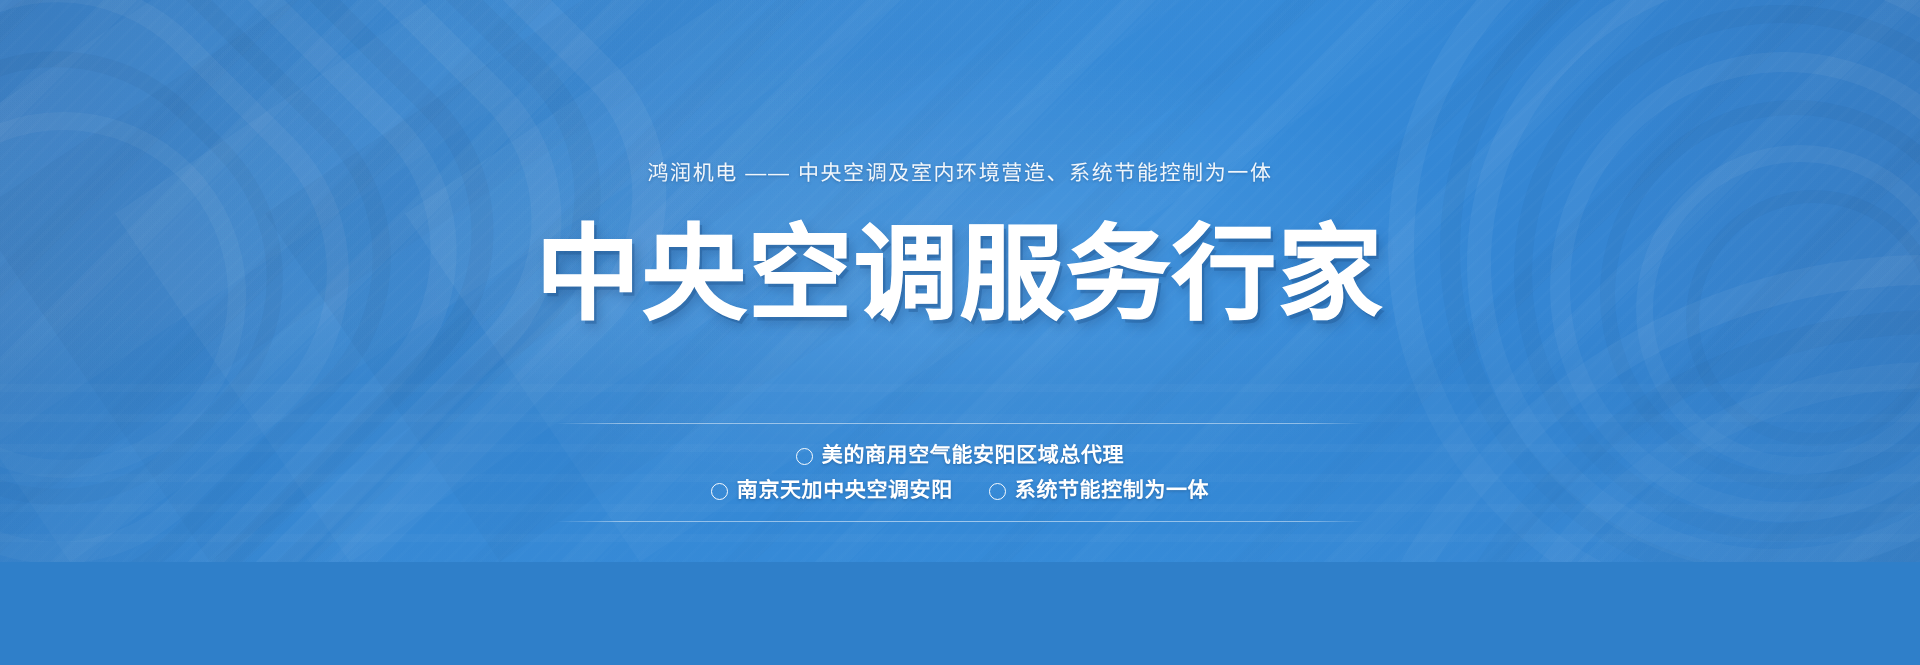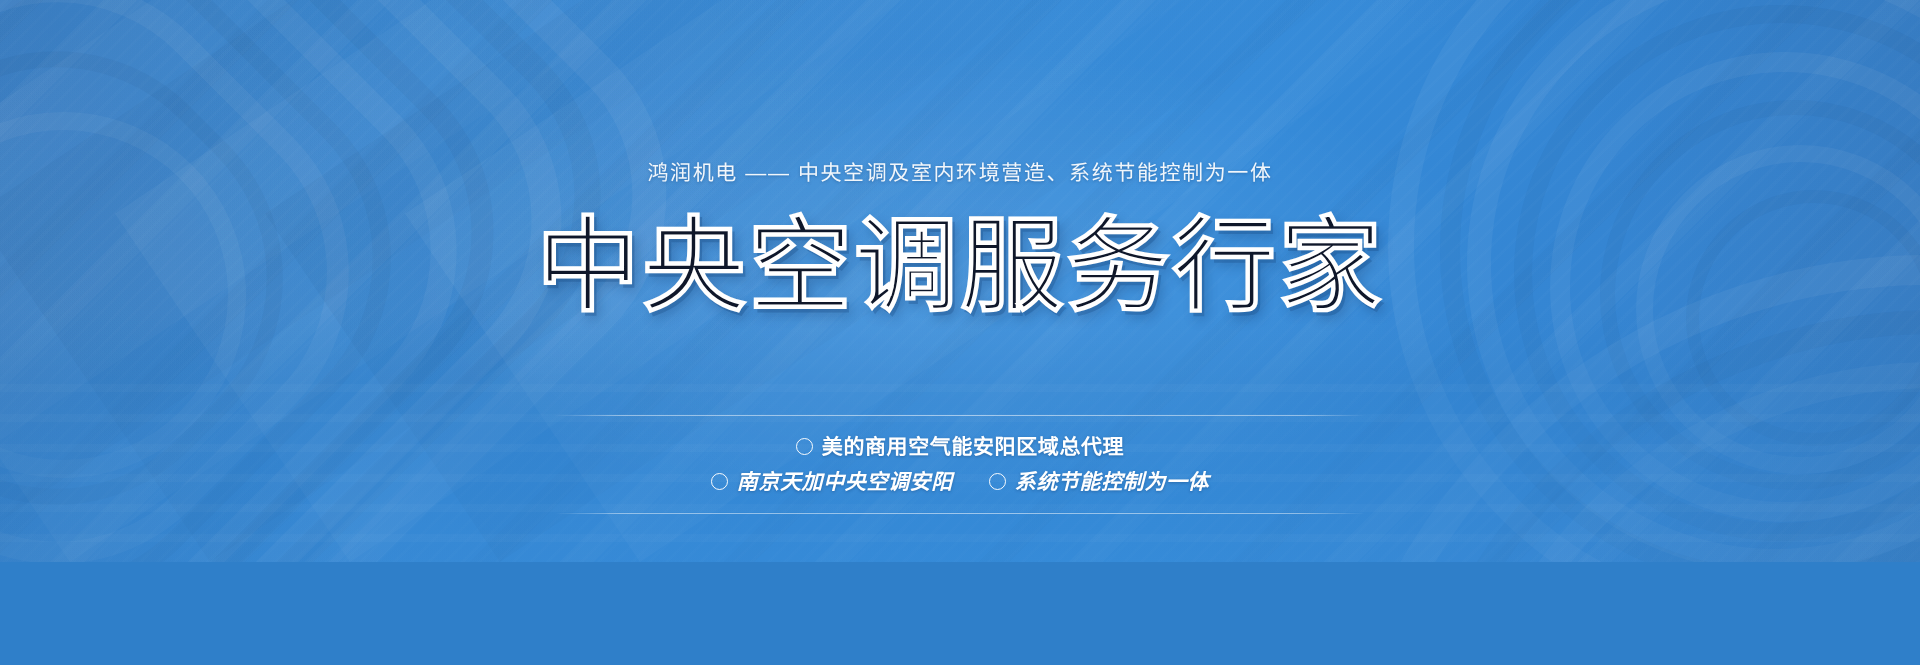--- a/index.html
+++ b/index.html
@@ -148,25 +148,25 @@
     font-size: 21px;
     line-height: 1;
     letter-spacing: 1.6px;
     color: rgba(255,255,255,0.93);
     font-weight: 400;
     text-shadow: 0 1px 3px rgba(14,55,105,0.35);
     white-space: nowrap;
   }
 
   .headline {
-    margin-top: 28px;
+    margin-top: 36px;
     font-size: 104px;
     line-height: 1.06;
     font-weight: 700;
-    color: #0f172a;
+    color: #ffffff;
     letter-spacing: 2px;
     white-space: nowrap;
     text-shadow:
       3px 4px 0 rgba(22,72,128,0.30),
       5px 7px 12px rgba(13,52,100,0.28);
     -webkit-text-stroke: 1.2px #ffffff;
   }
 
   .rule {
     width: 810px;
@@ -189,26 +189,26 @@
   }
 
   .cred-row {
     display: flex;
     flex-direction: row;
     align-items: center;
     justify-content: center;
     gap: 36px;
     margin-bottom: 14px;
   }
-  .cred-row:last-child { margin-bottom: 0; font-style: italic; }
+  .cred-row:last-child { margin-bottom: 0; }
 
   .cred-item {
     display: flex;
     flex-direction: row;
-    align-items: center;
+    align-items: flex-end;
     gap: 9px;
     white-space: nowrap;
   }
 
   .cred-bullet {
     display: inline-block;
     width: 15px;
     height: 15px;
     border: 1.6px solid rgba(255,255,255,0.96);
     border-radius: 50%;

